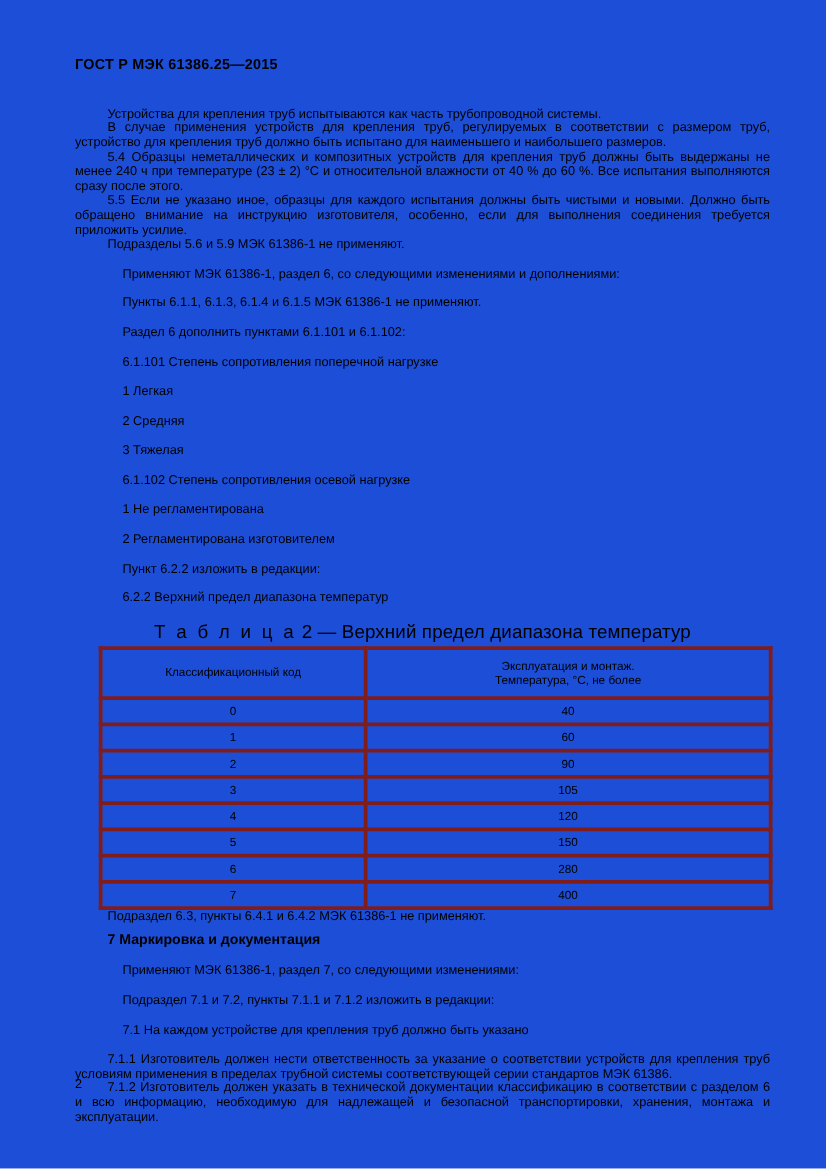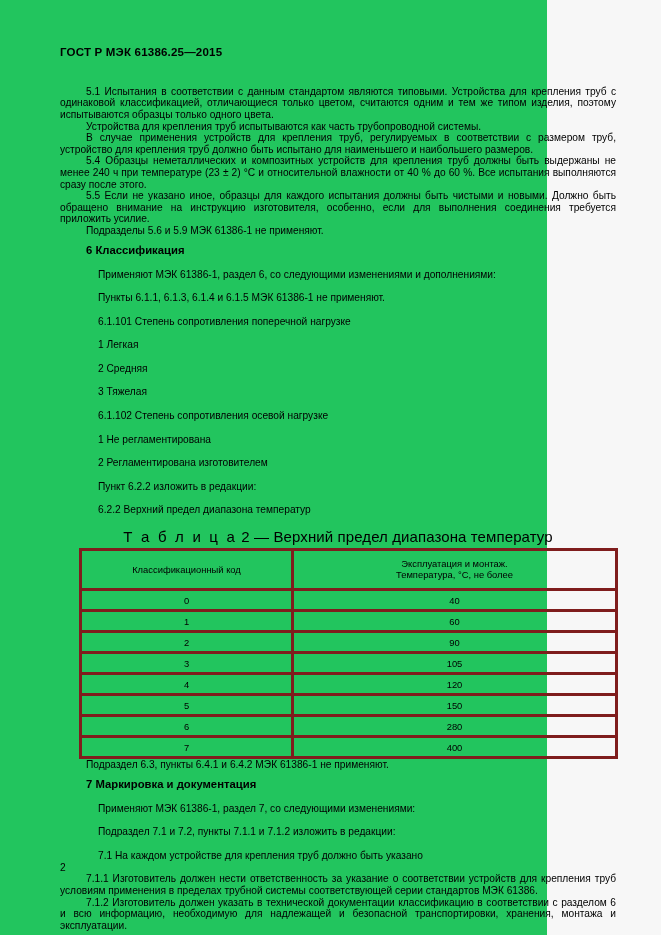--- a/index.html
+++ b/index.html
@@ -15,23 +15,23 @@
     position: relative;
     width: 661px;
     height: 935px;
     background: #f7f7f7;
     overflow: hidden;
     box-sizing: border-box;
   }
   .sheet {
     position: absolute;
     left: 0; top: 0;
-    width: 547px;
+    width: 661px;
     height: 935px;
-    background: #22c55e;
+    background: #1d4ed8;
   }
   .content {
     position: absolute;
     left: 60px;
     top: 46px;
     width: 556px;
   }
   .doc-header {
     font-size: 11.5px;
     font-weight: bold;
@@ -113,36 +113,35 @@
 </head>
 <body>
 
 <div class="page">
   <div class="sheet">
 
     <div class="content">
 
       <div class="doc-header">ГОСТ Р МЭК 61386.25—2015</div>
 
-      <p class="body-par">5.1  Испытания в соответствии с данным стандартом являются типовыми. Устройства для крепления труб с одинаковой классификацией, отличающиеся только цветом, считаются одним и тем же типом изделия, поэтому испытываются образцы только одного цвета.</p>
 
       <p class="plain">Устройства для крепления труб испытываются как часть трубопроводной системы.</p>
 
       <p class="body-par">В случае применения устройств для крепления труб, регулируемых в соответствии с размером труб, устройство для крепления труб должно быть испытано для наименьшего и наибольшего размеров.</p>
 
       <p class="body-par">5.4  Образцы неметаллических и композитных устройств для крепления труб должны быть выдержаны не менее 240 ч при температуре (23 ± 2) °С и относительной влажности от 40 % до 60 %. Все испытания выполняются сразу после этого.</p>
 
       <p class="body-par">5.5  Если не указано иное, образцы для каждого испытания должны быть чистыми и новыми. Должно быть обращено внимание на инструкцию изготовителя, особенно, если для выполнения соединения требуется приложить усилие.</p>
 
       <p class="plain">Подразделы 5.6 и 5.9 МЭК 61386-1 не применяют.</p>
 
-      <h2 class="section-head">6 Классификация</h2>
 
       <p class="flush">Применяют МЭК 61386-1, раздел 6, со следующими изменениями и дополнениями:</p>
       <p class="flush">Пункты 6.1.1, 6.1.3, 6.1.4 и 6.1.5 МЭК 61386-1 не применяют.</p>
+      <p class="flush">Раздел 6 дополнить пунктами 6.1.101 и 6.1.102:</p>
       <p class="flush">6.1.101 Степень сопротивления поперечной нагрузке</p>
       <p class="flush">1 Легкая</p>
       <p class="flush">2 Средняя</p>
       <p class="flush">3 Тяжелая</p>
       <p class="flush">6.1.102 Степень сопротивления осевой нагрузке</p>
       <p class="flush">1 Не регламентирована</p>
       <p class="flush">2 Регламентирована изготовителем</p>
       <p class="flush">Пункт 6.2.2 изложить в редакции:</p>
       <p class="flush">6.2.2 Верхний предел диапазона температур</p>
 

